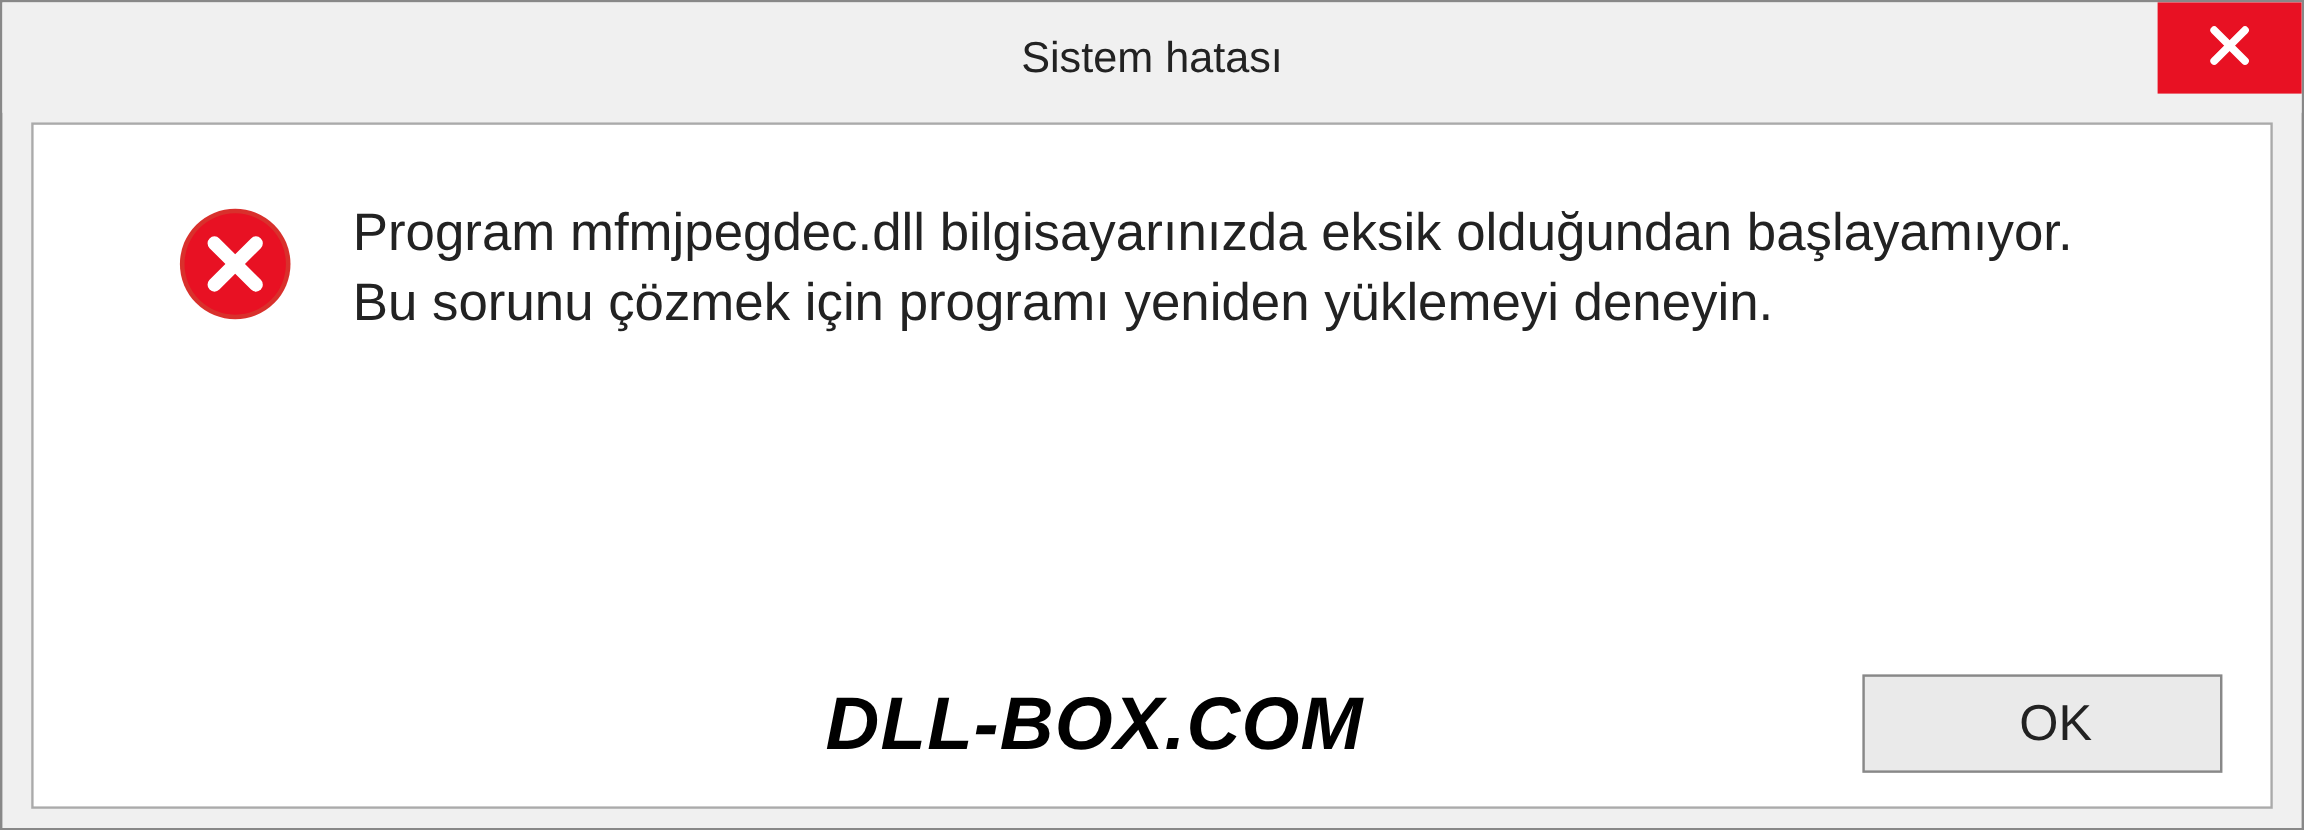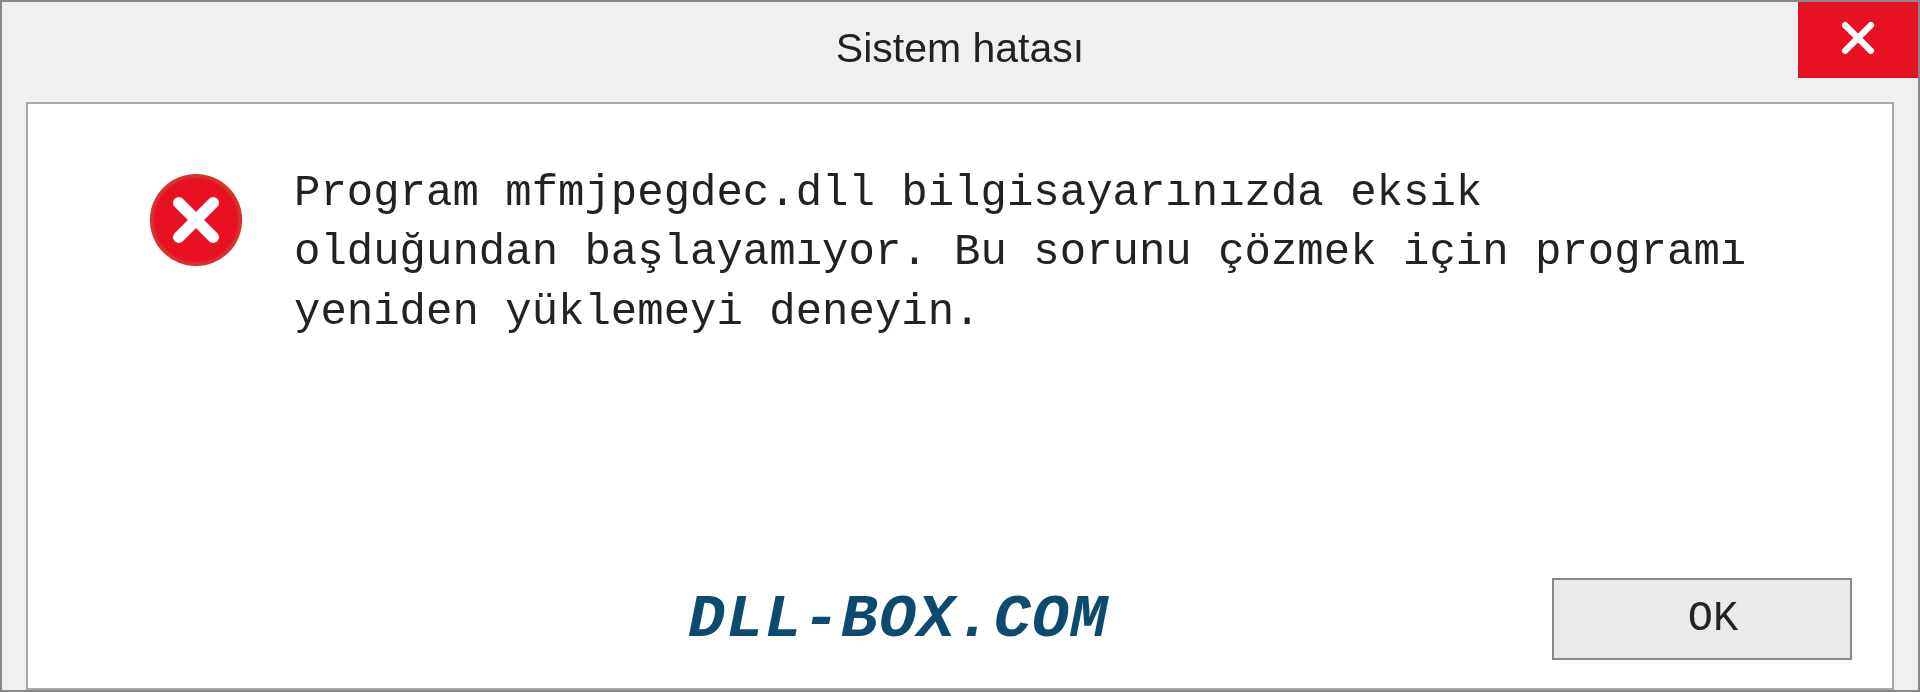--- a/index.html
+++ b/index.html
@@ -28,21 +28,21 @@
     .titlebar {
       height: 92px;
       display: flex;
       align-items: center;
       justify-content: center;
       position: relative;
       background: #f0f0f0;
     }
     
     .title-text {
-      font-size: 41px;
+      font-size: 36px;
       font-weight: 400;
       color: #222;
     }
     
     .close-button {
       position: absolute;
       right: 0;
       top: 0;
       width: 120px;
       height: 76px;
@@ -52,29 +52,28 @@
       justify-content: center;
       cursor: pointer;
     }
     
     .close-button svg {
       width: 44px;
       height: 44px;
     }
     
     .content-area {
-      margin: 8px 24px 0 24px;
+      margin: 8px 24px 16px 24px;
       border: 2px solid #aaa;
       background: #fff;
       flex: 1;
       display: flex;
       flex-direction: column;
       padding: 60px 40px 30px 40px;
       position: relative;
-      font-family: Liberation Mono, monospace;
     }
     
     .message-row {
       display: flex;
       align-items: flex-start;
       gap: 50px;
       margin-left: 80px;
       margin-right: 80px;
     }
     
@@ -98,21 +97,21 @@
       left: 40px;
       right: 40px;
       display: flex;
       align-items: center;
       justify-content: space-between;
     }
     
     .watermark {
       font-size: 62px;
       font-weight: 800;
-      color: #0c4a6e;
+      color: #000000;
       font-style: italic;
       letter-spacing: 1px;
       margin-left: 620px;
     }
     
     .ok-button {
       width: 300px;
       height: 82px;
       background: #eaeaea;
       border: 2px solid #888;

